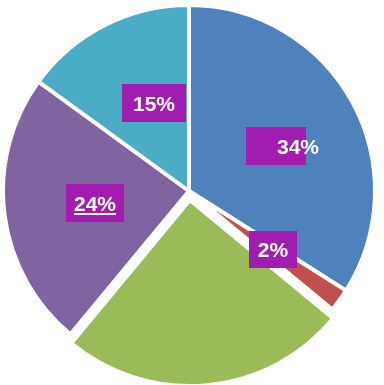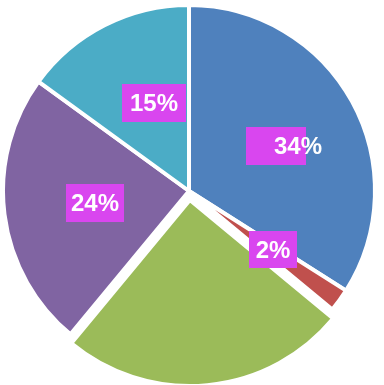--- a/index.html
+++ b/index.html
@@ -21,37 +21,37 @@
   #pie-svg {
     position: absolute;
     left: 0;
     top: 0;
     width: 384px;
     height: 385px;
     display: block;
   }
   .data-label {
     position: absolute;
-    background: #d946ef;
+    background: #a21caf;
     color: #ffffff;
     font-family: "Liberation Sans", sans-serif;
     font-weight: bold;
-    font-size: 24px;
+    font-size: 21px;
     line-height: 1;
     display: flex;
     align-items: center;
     justify-content: center;
     letter-spacing: 0px;
     white-space: nowrap;
     box-sizing: border-box;
   }
   #label-34 { left: 246px; top: 127px; width: 60px;  height: 38px; padding-left: 44px; }
   #label-2  { left: 249px; top: 231px; width: 48px;  height: 37px; }
   #label-25 { left: 172px; top: 270px; width: 60px;  height: 38px; }
-  #label-24 { left: 66px;  top: 184px; width: 58px;  height: 38px; }
+  #label-24 { left: 66px;  top: 184px; width: 58px;  height: 38px; text-decoration: underline; }
   #label-15 { left: 122px; top: 84px;  width: 64px;  height: 38px; }
 </style>
 </head>
 <body>
 
 <div id="chart-root">
 
   <svg id="pie-svg" viewBox="0 0 384 385">
     <g>
       <path d="M 189.00 191.00 L 189.00 5.00 A 186 186 0 0 1 346.04 290.66 Z" fill="#4f81bd" stroke="#ffffff" stroke-width="4" stroke-linejoin="round"></path>

